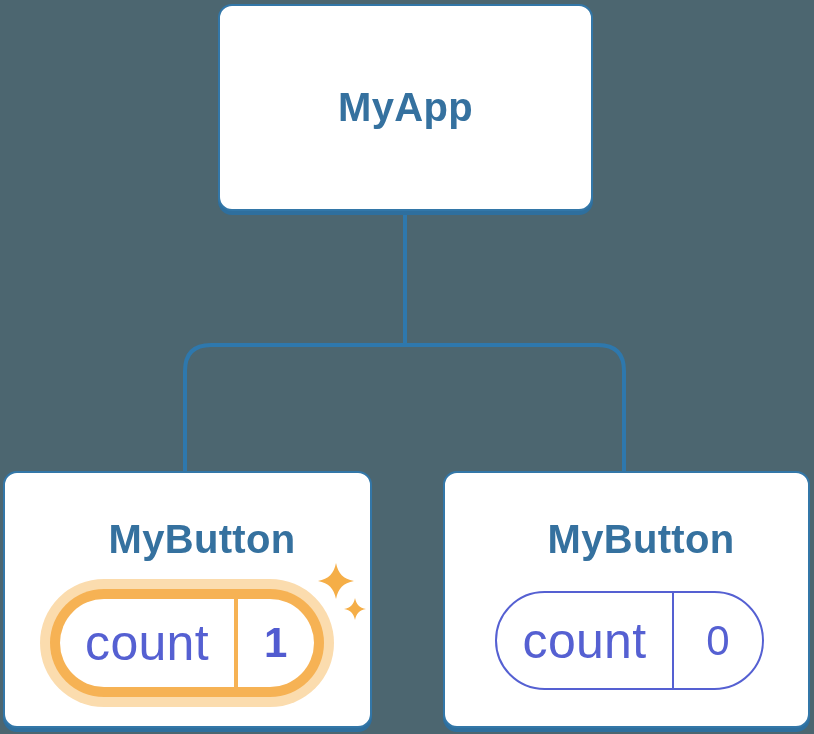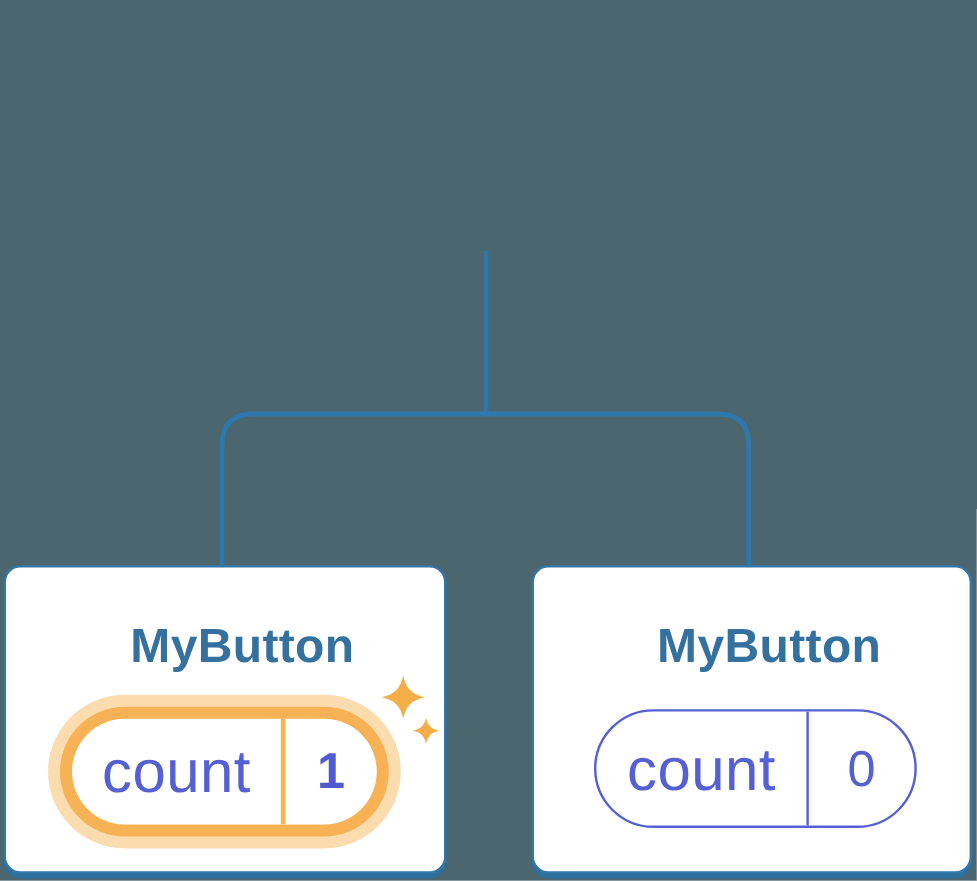--- a/index.html
+++ b/index.html
@@ -123,20 +123,23 @@
 </head>
 <body>
 
 <div class="canvas">
 
   <svg class="connector" viewBox="0 0 814 734" aria-hidden="true">
     <path d="M405 209 V345"></path>
     <path d="M185 471 V371 Q185 345 211 345 H598 Q624 345 624 371 V471"></path>
   </svg>
 
+  <div class="node node-root">
+    <div class="node-title">MyApp</div>
+  </div>
 
   <div class="node node-child node-left">
     <div class="node-title">MyButton</div>
 
     <div class="pill-halo">
       <div class="pill-ring">
         <div class="pill-inner">
           <div class="pill-section pill-key-section">
             <span class="pill-key">count</span>
           </div>

